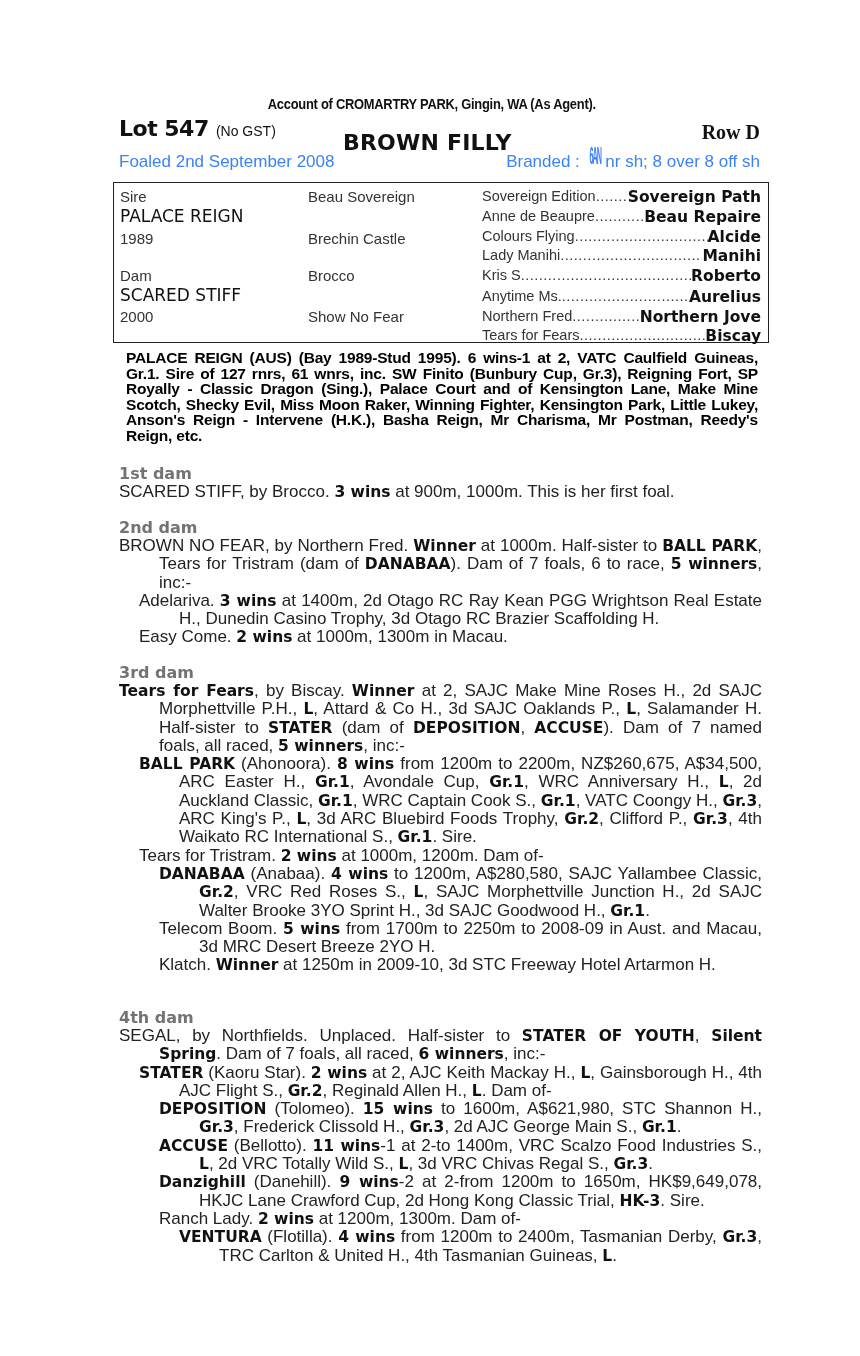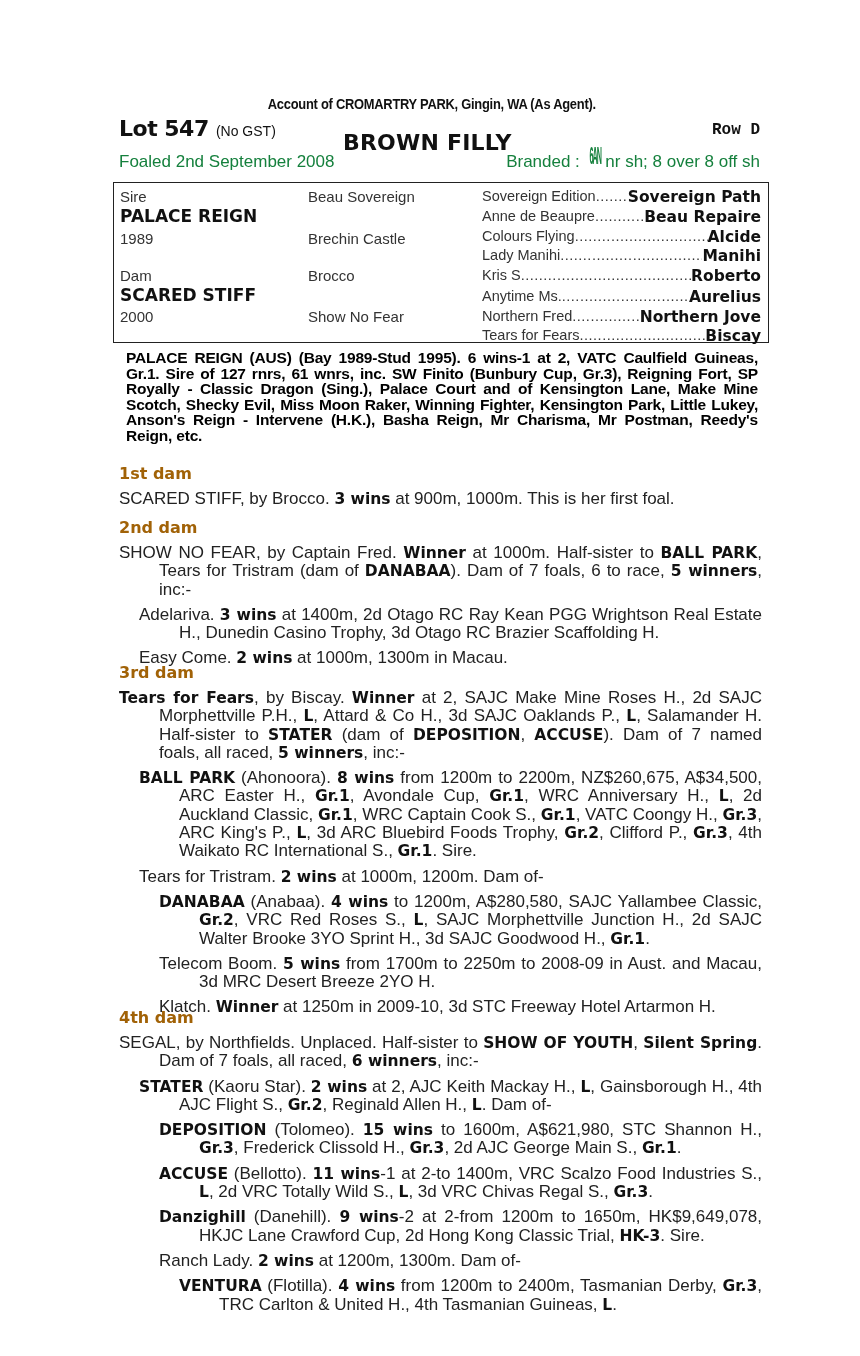--- a/index.html
+++ b/index.html
@@ -11,56 +11,56 @@
 
   .account {
     position: absolute; left: 0; top: 95px; width: 860px; text-align: center;
     font-family: "Liberation Sans", sans-serif; font-weight: bold;
     font-size: 15px; letter-spacing: -0.3px; transform: scaleX(0.86); transform-origin: 443px 0;
   }
   .lot-line { position: absolute; left: 119px; top: 116px; width: 641px; height: 30px; }
   .lot { position: absolute; left: 0; top: 0; font-family: "DejaVu Sans", sans-serif; font-weight: bold; font-size: 22px; letter-spacing: -0.5px; }
   .lot .gst { font-family: "Liberation Sans", sans-serif; font-weight: normal; font-size: 14px; letter-spacing: 0; }
   .horse-title { position: absolute; left: 224px; top: 14px; font-family: "DejaVu Sans", sans-serif; font-weight: bold; font-size: 22px; letter-spacing: 0.2px; }
-  .row { position: absolute; right: 0; top: 5px; font-family: Liberation Mono, monospace; font-weight: bold; font-size: 16px; }
+  .row { position: absolute; right: 0; top: 5px; font-family: Liberation Serif, serif; font-weight: bold; font-size: 20px; }
 
-  .foaled-line { position: absolute; left: 119px; top: 152px; width: 641px; height: 22px; font-size: 17px; color: #15803d; }
+  .foaled-line { position: absolute; left: 119px; top: 152px; width: 641px; height: 22px; font-size: 17px; color: #3b82f6; }
   .foaled { position: absolute; left: 0; top: 0; }
   .branded { position: absolute; right: 0; top: 0; white-space: nowrap; }
   .brand-mark {
     display: inline-block; font-family: "Liberation Sans", sans-serif; font-weight: bold;
     font-size: 16px; transform: scaleX(0.45) scaleY(1.5); transform-origin: center bottom;
     width: 16px; text-align: center; letter-spacing: -2px; vertical-align: 1px;
   }
 
   .pedigree {
     position: absolute; left: 113px; top: 182px; width: 656px; height: 161px;
     border: 1.5px solid #222; box-sizing: border-box;
   }
   .ped-col1 { position: absolute; left: 6px; top: 5px; width: 180px; }
   .ped-col2 { position: absolute; left: 194px; top: 5px; width: 170px; }
   .ped-col3 { position: absolute; left: 368px; top: 5px; width: 279px; }
   .ped-cell { position: absolute; left: 0; font-size: 15px; color: #333; white-space: nowrap; }
-  .ped-name { font-family: "DejaVu Sans", sans-serif; font-weight: bold; font-size: 17px; color: #111; }
+  .ped-name { font-family: "DejaVu Sans", sans-serif; font-weight: normal; font-size: 17px; color: #111; }
   .gd-row { position: absolute; left: 0; width: 279px; height: 20px; font-size: 14.5px; color: #333; display: flex; white-space: nowrap; }
   .gd-row .a { flex: 0 0 auto; }
   .gd-row .dots { flex: 1 1 auto; overflow: hidden; letter-spacing: 0.5px; }
   .gd-row .dots::before { content: "................................................................................................"; }
   .gd-row .b { flex: 0 0 auto; }
 
   .sire-desc {
     position: absolute; left: 126px; top: 350px; width: 632px;
     font-family: "Liberation Sans", sans-serif; font-weight: bold; font-size: 15.5px;
     line-height: 15.5px; text-align: justify; letter-spacing: -0.2px; color: #000;
   }
 
   .body-text { position: absolute; left: 119px; width: 643px; font-size: 17px; line-height: 18.3px; color: #222; }
-  .sec-head { font-family: "DejaVu Sans", sans-serif; font-weight: bold; font-size: 16px; color: #a16207; line-height: 18px; }
+  .sec-head { font-family: "DejaVu Sans", sans-serif; font-weight: bold; font-size: 16px; color: #737373; line-height: 18px; }
   .b { font-family: "DejaVu Sans", sans-serif; font-weight: bold; color: #111; font-size: 15.5px; }
-  .para { text-align: justify; text-align-last: left; margin-top: 7px; }
+  .para { text-align: justify; text-align-last: left; }
   .l0 { padding-left: 40px; text-indent: -40px; }
   .l1 { padding-left: 60px; text-indent: -40px; }
   .l2 { padding-left: 80px; text-indent: -40px; }
   .l3 { padding-left: 100px; text-indent: -40px; }
 </style>
 </head>
 <body>
 
 <div class="page">
 
@@ -145,38 +145,38 @@
 
   <div class="sire-desc">PALACE REIGN (AUS) (Bay 1989-Stud 1995). 6 wins-1 at 2, VATC Caulfield Guineas, Gr.1. Sire of 127 rnrs, 61 wnrs, inc. SW Finito (Bunbury Cup, Gr.3), Reigning Fort, SP Royally - Classic Dragon (Sing.), Palace Court and of Kensington Lane, Make Mine Scotch, Shecky Evil, Miss Moon Raker, Winning Fighter, Kensington Park, Little Lukey, Anson's Reign - Intervene (H.K.), Basha Reign, Mr Charisma, Mr Postman, Reedy's Reign, etc.</div>
 
   <div class="body-text" style="top:465px">
     <div class="sec-head">1st dam</div>
     <div class="para"><span>SCARED STIFF, by Brocco. </span><span class="b">3 wins</span><span> at 900m, 1000m. This is her first foal.</span></div>
   </div>
 
   <div class="body-text" style="top:519px">
     <div class="sec-head">2nd dam</div>
-    <div class="para l0"><span>SHOW NO FEAR, by Captain Fred. </span><span class="b">Winner</span><span> at 1000m. Half-sister to </span><span class="b">BALL PARK</span><span>, Tears for Tristram (dam of </span><span class="b">DANABAA</span><span>). Dam of 7 foals, 6 to race, </span><span class="b">5 winners</span><span>, inc:-</span></div>
+    <div class="para l0"><span>BROWN NO FEAR, by Northern Fred. </span><span class="b">Winner</span><span> at 1000m. Half-sister to </span><span class="b">BALL PARK</span><span>, Tears for Tristram (dam of </span><span class="b">DANABAA</span><span>). Dam of 7 foals, 6 to race, </span><span class="b">5 winners</span><span>, inc:-</span></div>
     <div class="para l1"><span>Adelariva. </span><span class="b">3 wins</span><span> at 1400m, 2d Otago RC Ray Kean PGG Wrightson Real Estate H., Dunedin Casino Trophy, 3d Otago RC Brazier Scaffolding H.</span></div>
     <div class="para l1"><span>Easy Come. </span><span class="b">2 wins</span><span> at 1000m, 1300m in Macau.</span></div>
   </div>
 
   <div class="body-text" style="top:664px">
     <div class="sec-head">3rd dam</div>
     <div class="para l0"><span class="b">Tears for Fears</span><span>, by Biscay. </span><span class="b">Winner</span><span> at 2, SAJC Make Mine Roses H., 2d SAJC Morphettville P.H., </span><span class="b">L</span><span>, Attard &amp; Co H., 3d SAJC Oaklands P., </span><span class="b">L</span><span>, Salamander H. Half-sister to </span><span class="b">STATER</span><span> (dam of </span><span class="b">DEPOSITION</span><span>, </span><span class="b">ACCUSE</span><span>). Dam of 7 named foals, all raced, </span><span class="b">5 winners</span><span>, inc:-</span></div>
     <div class="para l1"><span class="b">BALL PARK</span><span> (Ahonoora). </span><span class="b">8 wins</span><span> from 1200m to 2200m, NZ$260,675, A$34,500, ARC Easter H., </span><span class="b">Gr.1</span><span>, Avondale Cup, </span><span class="b">Gr.1</span><span>, WRC Anniversary H., </span><span class="b">L</span><span>, 2d Auckland Classic, </span><span class="b">Gr.1</span><span>, WRC Captain Cook S., </span><span class="b">Gr.1</span><span>, VATC Coongy H., </span><span class="b">Gr.3</span><span>, ARC King's P., </span><span class="b">L</span><span>, 3d ARC Bluebird Foods Trophy, </span><span class="b">Gr.2</span><span>, Clifford P., </span><span class="b">Gr.3</span><span>, 4th Waikato RC International S., </span><span class="b">Gr.1</span><span>. Sire.</span></div>
     <div class="para l1"><span>Tears for Tristram. </span><span class="b">2 wins</span><span> at 1000m, 1200m. Dam of-</span></div>
     <div class="para l2"><span class="b">DANABAA</span><span> (Anabaa). </span><span class="b">4 wins</span><span> to 1200m, A$280,580, SAJC Yallambee Classic, </span><span class="b">Gr.2</span><span>, VRC Red Roses S., </span><span class="b">L</span><span>, SAJC Morphettville Junction H., 2d SAJC Walter Brooke 3YO Sprint H., 3d SAJC Goodwood H., </span><span class="b">Gr.1</span><span>.</span></div>
     <div class="para l2"><span>Telecom Boom. </span><span class="b">5 wins</span><span> from 1700m to 2250m to 2008-09 in Aust. and Macau, 3d MRC Desert Breeze 2YO H.</span></div>
     <div class="para l2"><span>Klatch. </span><span class="b">Winner</span><span> at 1250m in 2009-10, 3d STC Freeway Hotel Artarmon H.</span></div>
   </div>
 
   <div class="body-text" style="top:1009px">
     <div class="sec-head">4th dam</div>
-    <div class="para l0"><span>SEGAL, by Northfields. Unplaced. Half-sister to </span><span class="b">SHOW OF YOUTH</span><span>, </span><span class="b">Silent Spring</span><span>. Dam of 7 foals, all raced, </span><span class="b">6 winners</span><span>, inc:-</span></div>
+    <div class="para l0"><span>SEGAL, by Northfields. Unplaced. Half-sister to </span><span class="b">STATER OF YOUTH</span><span>, </span><span class="b">Silent Spring</span><span>. Dam of 7 foals, all raced, </span><span class="b">6 winners</span><span>, inc:-</span></div>
     <div class="para l1"><span class="b">STATER</span><span> (Kaoru Star). </span><span class="b">2 wins</span><span> at 2, AJC Keith Mackay H., </span><span class="b">L</span><span>, Gainsborough H., 4th AJC Flight S., </span><span class="b">Gr.2</span><span>, Reginald Allen H., </span><span class="b">L</span><span>. Dam of-</span></div>
     <div class="para l2"><span class="b">DEPOSITION</span><span> (Tolomeo). </span><span class="b">15 wins</span><span> to 1600m, A$621,980, STC Shannon H., </span><span class="b">Gr.3</span><span>, Frederick Clissold H., </span><span class="b">Gr.3</span><span>, 2d AJC George Main S., </span><span class="b">Gr.1</span><span>.</span></div>
     <div class="para l2"><span class="b">ACCUSE</span><span> (Bellotto). </span><span class="b">11 wins</span><span>-1 at 2-to 1400m, VRC Scalzo Food Industries S., </span><span class="b">L</span><span>, 2d VRC Totally Wild S., </span><span class="b">L</span><span>, 3d VRC Chivas Regal S., </span><span class="b">Gr.3</span><span>.</span></div>
     <div class="para l2"><span class="b">Danzighill</span><span> (Danehill). </span><span class="b">9 wins</span><span>-2 at 2-from 1200m to 1650m, HK$9,649,078, HKJC Lane Crawford Cup, 2d Hong Kong Classic Trial, </span><span class="b">HK-3</span><span>. Sire.</span></div>
     <div class="para l2"><span>Ranch Lady. </span><span class="b">2 wins</span><span> at 1200m, 1300m. Dam of-</span></div>
     <div class="para l3"><span class="b">VENTURA</span><span> (Flotilla). </span><span class="b">4 wins</span><span> from 1200m to 2400m, Tasmanian Derby, </span><span class="b">Gr.3</span><span>, TRC Carlton &amp; United H., 4th Tasmanian Guineas, </span><span class="b">L</span><span>.</span></div>
   </div>
 
 </div>
 

